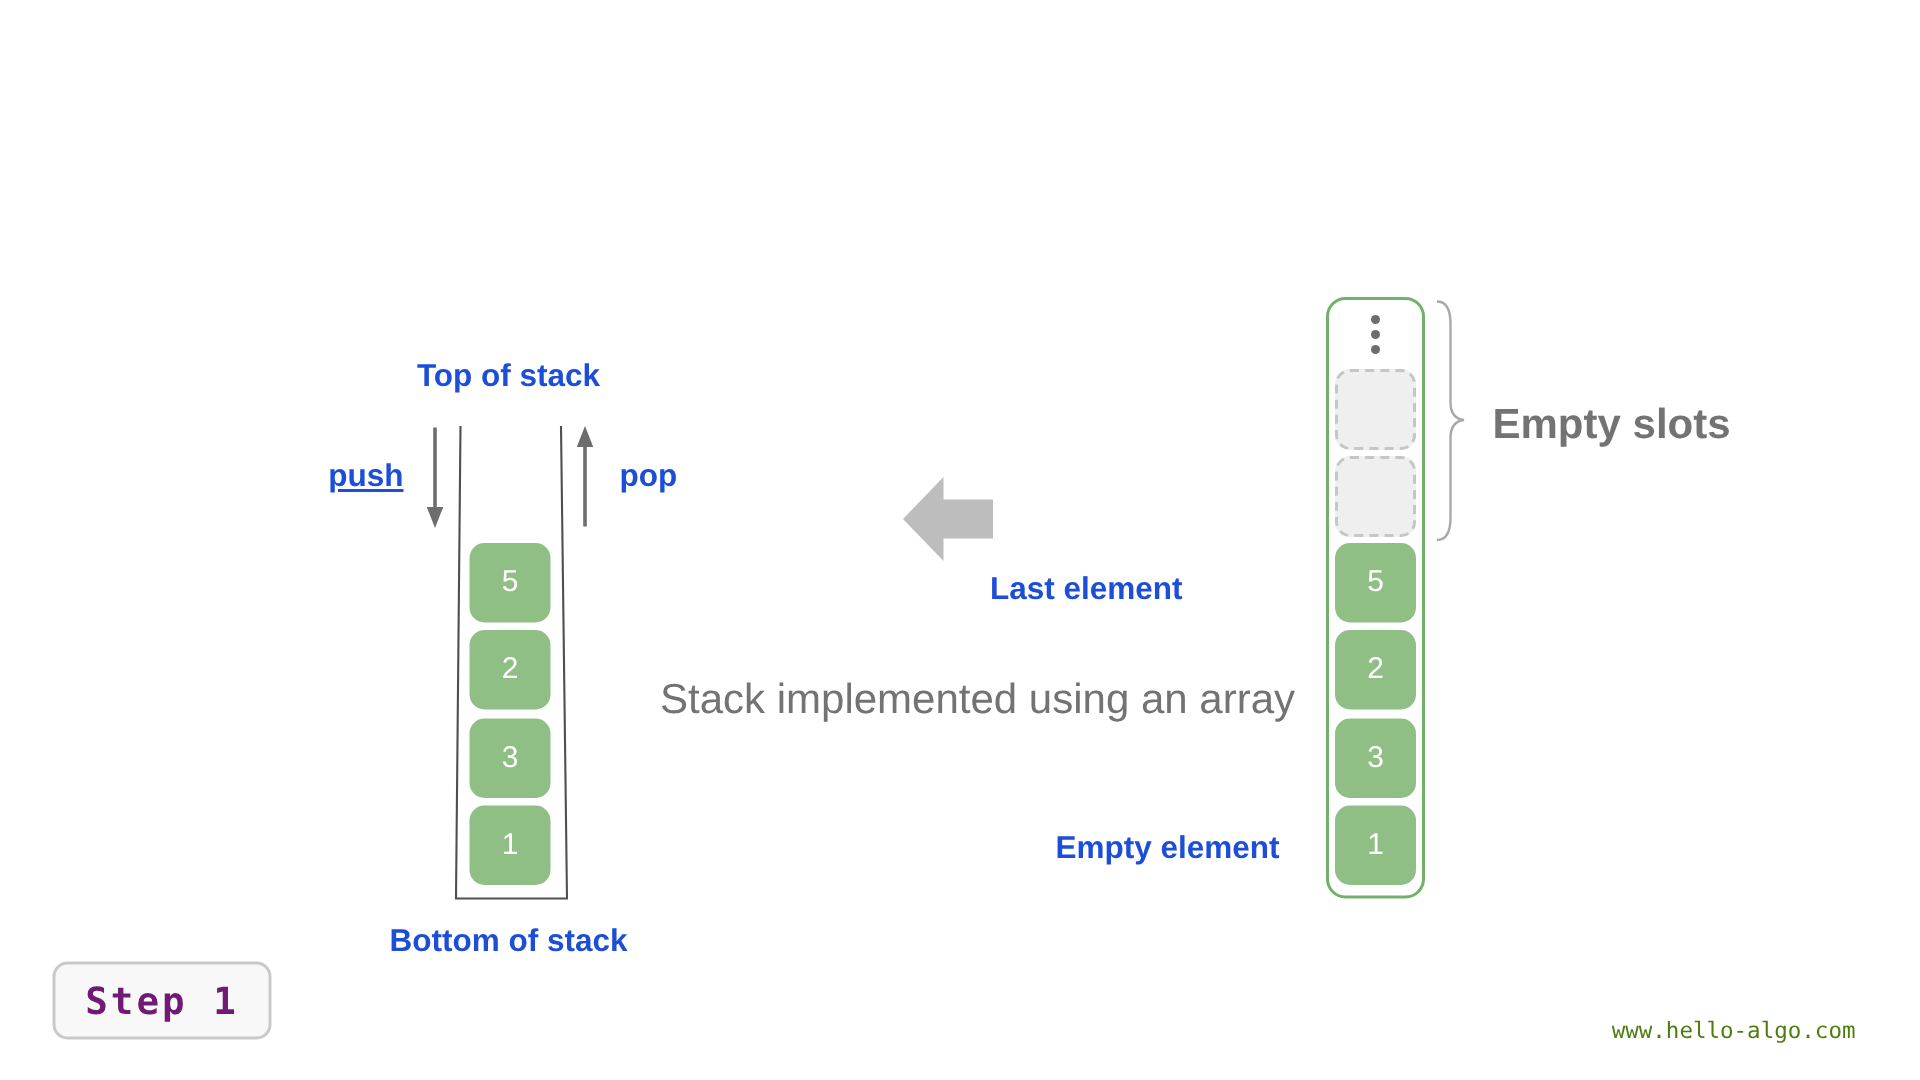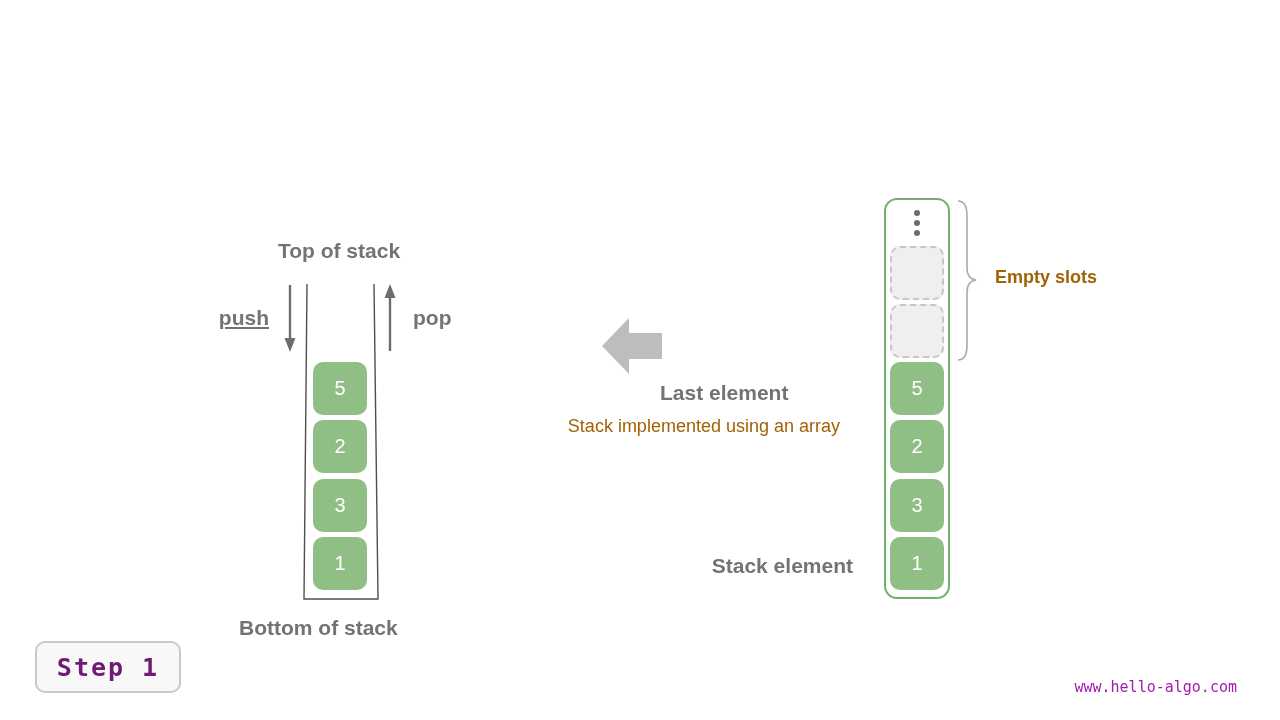--- a/index.html
+++ b/index.html
@@ -5,27 +5,27 @@
   * { margin: 0; padding: 0; box-sizing: border-box; }
   html, body { width: 1280px; height: 720px; background: #ffffff; overflow: hidden; }
   body { font-family: "Liberation Sans", sans-serif; position: relative; }
 
   .abs { position: absolute; }
 
   
   .label-dark {
     font-size: 21px;
     font-weight: bold;
-    color: #737373;
+    color: #1d4ed8;
     white-space: nowrap;
   }
   
   .label-gray {
-    font-size: 18px;
-    color: #a16207;
+    font-size: 28px;
+    color: #737373;
     white-space: nowrap;
   }
   .label-gray.bold { font-weight: bold; }
 
   
   .cell {
     width: 54px;
     height: 53px;
     background: #90bf85;
     border-radius: 10px;
@@ -80,21 +80,21 @@
     font-family: "DejaVu Sans Mono", monospace;
     font-weight: bold;
     font-size: 25px;
     color: #701a75;
     letter-spacing: 2px;
   }
 
   .watermark {
     font-family: "DejaVu Sans Mono", monospace;
     font-size: 15px;
-    color: #a21caf;
+    color: #4d7c0f;
     white-space: nowrap;
   }
 </style>
 </head>
 <body>
 
 <div class="abs label-dark" style="left:239px; top:239px; width:200px; text-align:center;">Top of stack</div>
 
 <svg class="abs" style="left:298px; top:280px;" width="86" height="324" viewBox="0 0 86 324">
   <path d="M 9 4 L 6 319 L 80 319 L 76 4" fill="none" stroke="#4f4f4f" stroke-width="1.4"></path>
@@ -110,45 +110,45 @@
   <line x1="7" y1="68" x2="7" y2="13" stroke="#6d6d6d" stroke-width="2.4"></line>
   <polygon points="1.5,15 12.5,15 7,1" fill="#6d6d6d"></polygon>
 </svg>
 <div class="abs label-dark" style="left:413px; top:306px;">pop</div>
 
 <div class="abs cell" style="left:313px; top:362px;">5</div>
 <div class="abs cell" style="left:313px; top:420px;">2</div>
 <div class="abs cell" style="left:313px; top:479px;">3</div>
 <div class="abs cell" style="left:313px; top:537px;">1</div>
 
-<div class="abs label-dark" style="left:239px; top:616px; width:200px; text-align:left;">Bottom of stack</div>
+<div class="abs label-dark" style="left:239px; top:616px; width:200px; text-align:center;">Bottom of stack</div>
 
 <svg class="abs" style="left:600px; top:316px;" width="64" height="60" viewBox="0 0 64 60">
   <polygon points="2,30 29,2 29,17 62,17 62,43 29,43 29,58" fill="#bdbdbd"></polygon>
 </svg>
-<div class="abs label-gray" style="left:440px; top:416px; width:400px; text-align:right;">Stack implemented using an array</div>
+<div class="abs label-gray" style="left:440px; top:450px; width:400px; text-align:right;">Stack implemented using an array</div>
 
 <div class="abs array-container" style="left:884px; top:198px;"></div>
 
 <div class="abs dots-col" style="left:914px; top:210px;">
   <span class="dot"></span>
   <span class="dot"></span>
   <span class="dot"></span>
 </div>
 
 <div class="abs empty-slot" style="left:890px; top:246px;"></div>
 <div class="abs empty-slot" style="left:890px; top:304px;"></div>
 
 <div class="abs cell" style="left:890px; top:362px;">5</div>
 <div class="abs cell" style="left:890px; top:420px;">2</div>
 <div class="abs cell" style="left:890px; top:479px;">3</div>
 <div class="abs cell" style="left:890px; top:537px;">1</div>
 
 <div class="abs label-dark" style="left:660px; top:381px; width:200px; text-align:left;">Last element</div>
-<div class="abs label-dark" style="left:653px; top:554px; width:200px; text-align:right;">Stack element</div>
+<div class="abs label-dark" style="left:653px; top:554px; width:200px; text-align:right;">Empty element</div>
 
 <svg class="abs" style="left:950px; top:197px;" width="30" height="168" viewBox="0 0 30 168">
   <path d="M 8 4 Q 17 4 17 19 L 17 71 Q 17 82 26 83 Q 17 84 17 95 L 17 148 Q 17 163 8 163" fill="none" stroke="#a9a9a9" stroke-width="1.6"></path>
 </svg>
 <div class="abs label-gray bold" style="left:995px; top:267px;">Empty slots</div>
 
 <div class="abs step-badge" style="left:35px; top:641px;">Step 1</div>
 
 <div class="abs watermark" style="left:1037px; top:678px; width:200px; text-align:right;">www.hello-algo.com</div>
 

